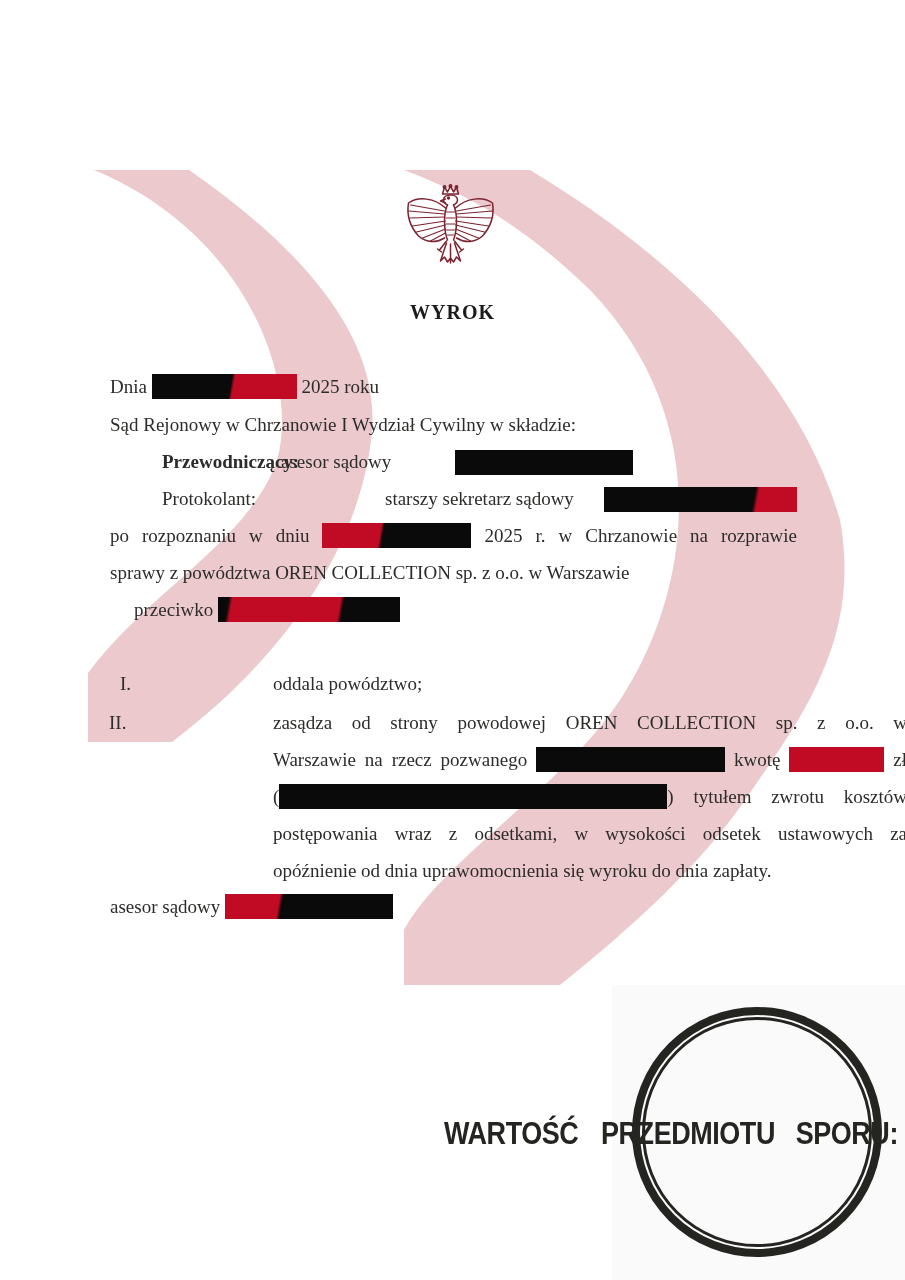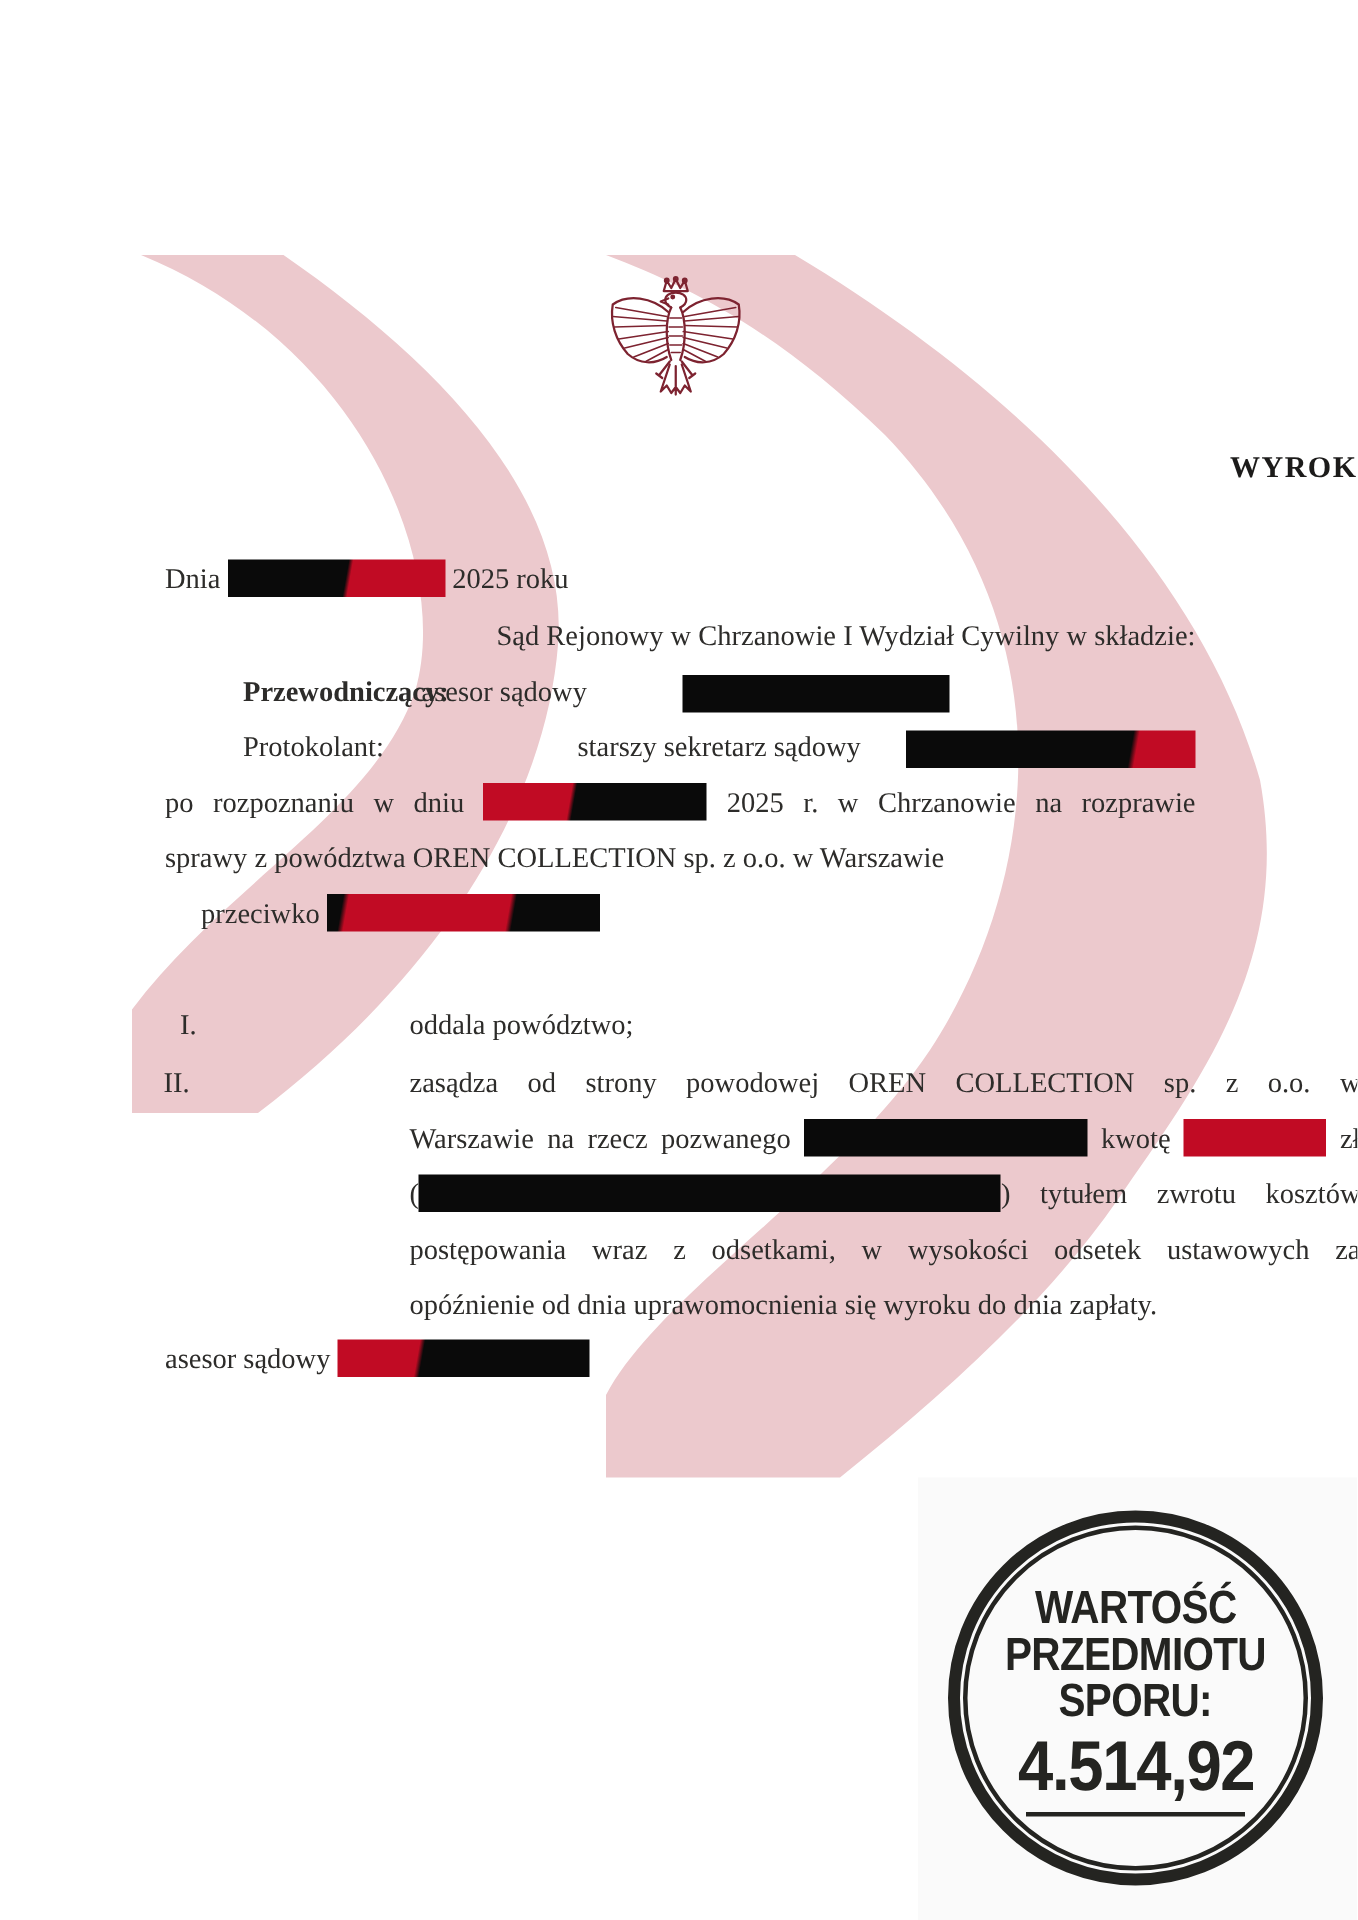--- a/index.html
+++ b/index.html
@@ -3,40 +3,40 @@
 <meta charset="utf-8">
 <style>
   html,body{margin:0;padding:0;background:#ffffff;}
   #page{position:relative;width:905px;height:1280px;background:#ffffff;overflow:hidden;
         font-family:"Liberation Serif",serif;color:#2d2c2a;}
   #deco{position:absolute;left:0;top:0;z-index:0;}
   .lyr{position:absolute;z-index:2;}
   .line{position:absolute;left:110px;width:687px;font-size:19px;line-height:30px;white-space:nowrap;}
   .just{white-space:normal;text-align:justify;text-align-last:justify;}
   .rt{text-align:left;}
-  .ctr{left:0;width:905px;text-align:right;white-space:nowrap;}
+  .ctr{left:0;width:905px;text-align:center;white-space:nowrap;}
   .hd{font-weight:bold;font-size:20px;color:#1c1b1a;letter-spacing:.5px;}
   .bar{display:inline-block;height:25px;vertical-align:-6px;}
   .bk{background:#0a0a0a;}
   .rd{background:#c10b24;}
   .g-dnia{background:linear-gradient(100deg,#0a0a0a 0 54%,#c10b24 56% 100%);}
   .g-hearing{background:linear-gradient(100deg,#c10b24 0 39%,#0a0a0a 41% 100%);}
   .g-def{background:linear-gradient(100deg,#0a0a0a 0 6%,#c10b24 8% 66%,#0a0a0a 68% 100%);}
   .g-clerk{background:linear-gradient(100deg,#0a0a0a 0 77%,#c10b24 79% 100%);}
   .g-sig{background:linear-gradient(100deg,#c10b24 0 32%,#0a0a0a 34% 100%);}
   .abs{position:absolute;}
   .numeral{position:absolute;font-size:19px;line-height:30px;}
   #ruling2-lines{position:absolute;left:273px;top:708px;width:634px;z-index:2;}
   #ruling2-lines .rl{height:37px;font-size:19px;line-height:30px;text-align:justify;text-align-last:justify;}
   #ruling2-lines .rl.last{text-align-last:left;}
   
   #stampbox{position:absolute;left:612px;top:985px;width:293px;height:295px;background:#fafafa;z-index:3;}
   #stamp{position:absolute;left:20px;top:22px;width:234px;height:234px;border:8px solid #242421;border-radius:50%;}
   #stamp-inner{position:absolute;inset:2px;border:3px solid #242421;border-radius:50%;}
-  #stamp-text{position:absolute;inset:0;display:flex;flex-direction:column;align-items:center;justify-content:center;
+  #stamp-text{position:absolute;inset:0;display:flex;flex-direction:row;align-items:center;justify-content:center;
               font-family:"Liberation Sans",sans-serif;color:#242421;padding-top:2px;}
   .st-line{font-weight:bold;font-size:31px;line-height:31px;transform:scaleX(.87);letter-spacing:-.5px;}
   .st-amount{font-weight:bold;font-size:47px;line-height:50px;transform:scaleX(.9);letter-spacing:-1px;margin-top:3px;}
   .st-rule{width:146px;height:3px;background:#242421;margin-top:6px;}
 </style>
 </head>
 <body>
 
 <div id="page">
 
@@ -67,21 +67,21 @@
       <path d="M44 58 L37 67 M52 58 L59 67 M35 66 L39 69 M61 66 L57 69"></path>
       <path d="M44 60 L38 78 M48 61 L48 80 M52 60 L58 78 M38 78 L42 74 L45 79 L48 75 L51 79 L54 74 L58 78"></path>
     </g>
   </svg>
 
 
   <div class="line lyr ctr hd" style="top:297px;letter-spacing:1px;">WYROK</div>
 
   <div class="line lyr rt" style="top:372px;">Dnia <span class="bar g-dnia" style="width: 145px;"></span> 2025 roku</div>
 
-  <div class="line lyr" style="top:410px;text-align:right;">Sąd Rejonowy w Chrzanowie I Wydział Cywilny w składzie:</div>
+  <div class="line lyr" style="top:410px;">Sąd Rejonowy w Chrzanowie I Wydział Cywilny w składzie:</div>
 
   <div class="line lyr" style="top:447px;">
     <span class="abs" style="left:52px;font-weight:bold;">Przewodniczący:</span>
     <span class="abs" style="left:171px;">asesor sądowy</span>
     <span class="bar abs bk" style="left: 345px; top: 3px; width: 178px;"></span>
   </div>
 
   <div class="line lyr" style="top:484px;">
     <span class="abs" style="left:52px;">Protokolant:</span>
     <span class="abs" style="left:275px;">starszy sekretarz sądowy</span>

